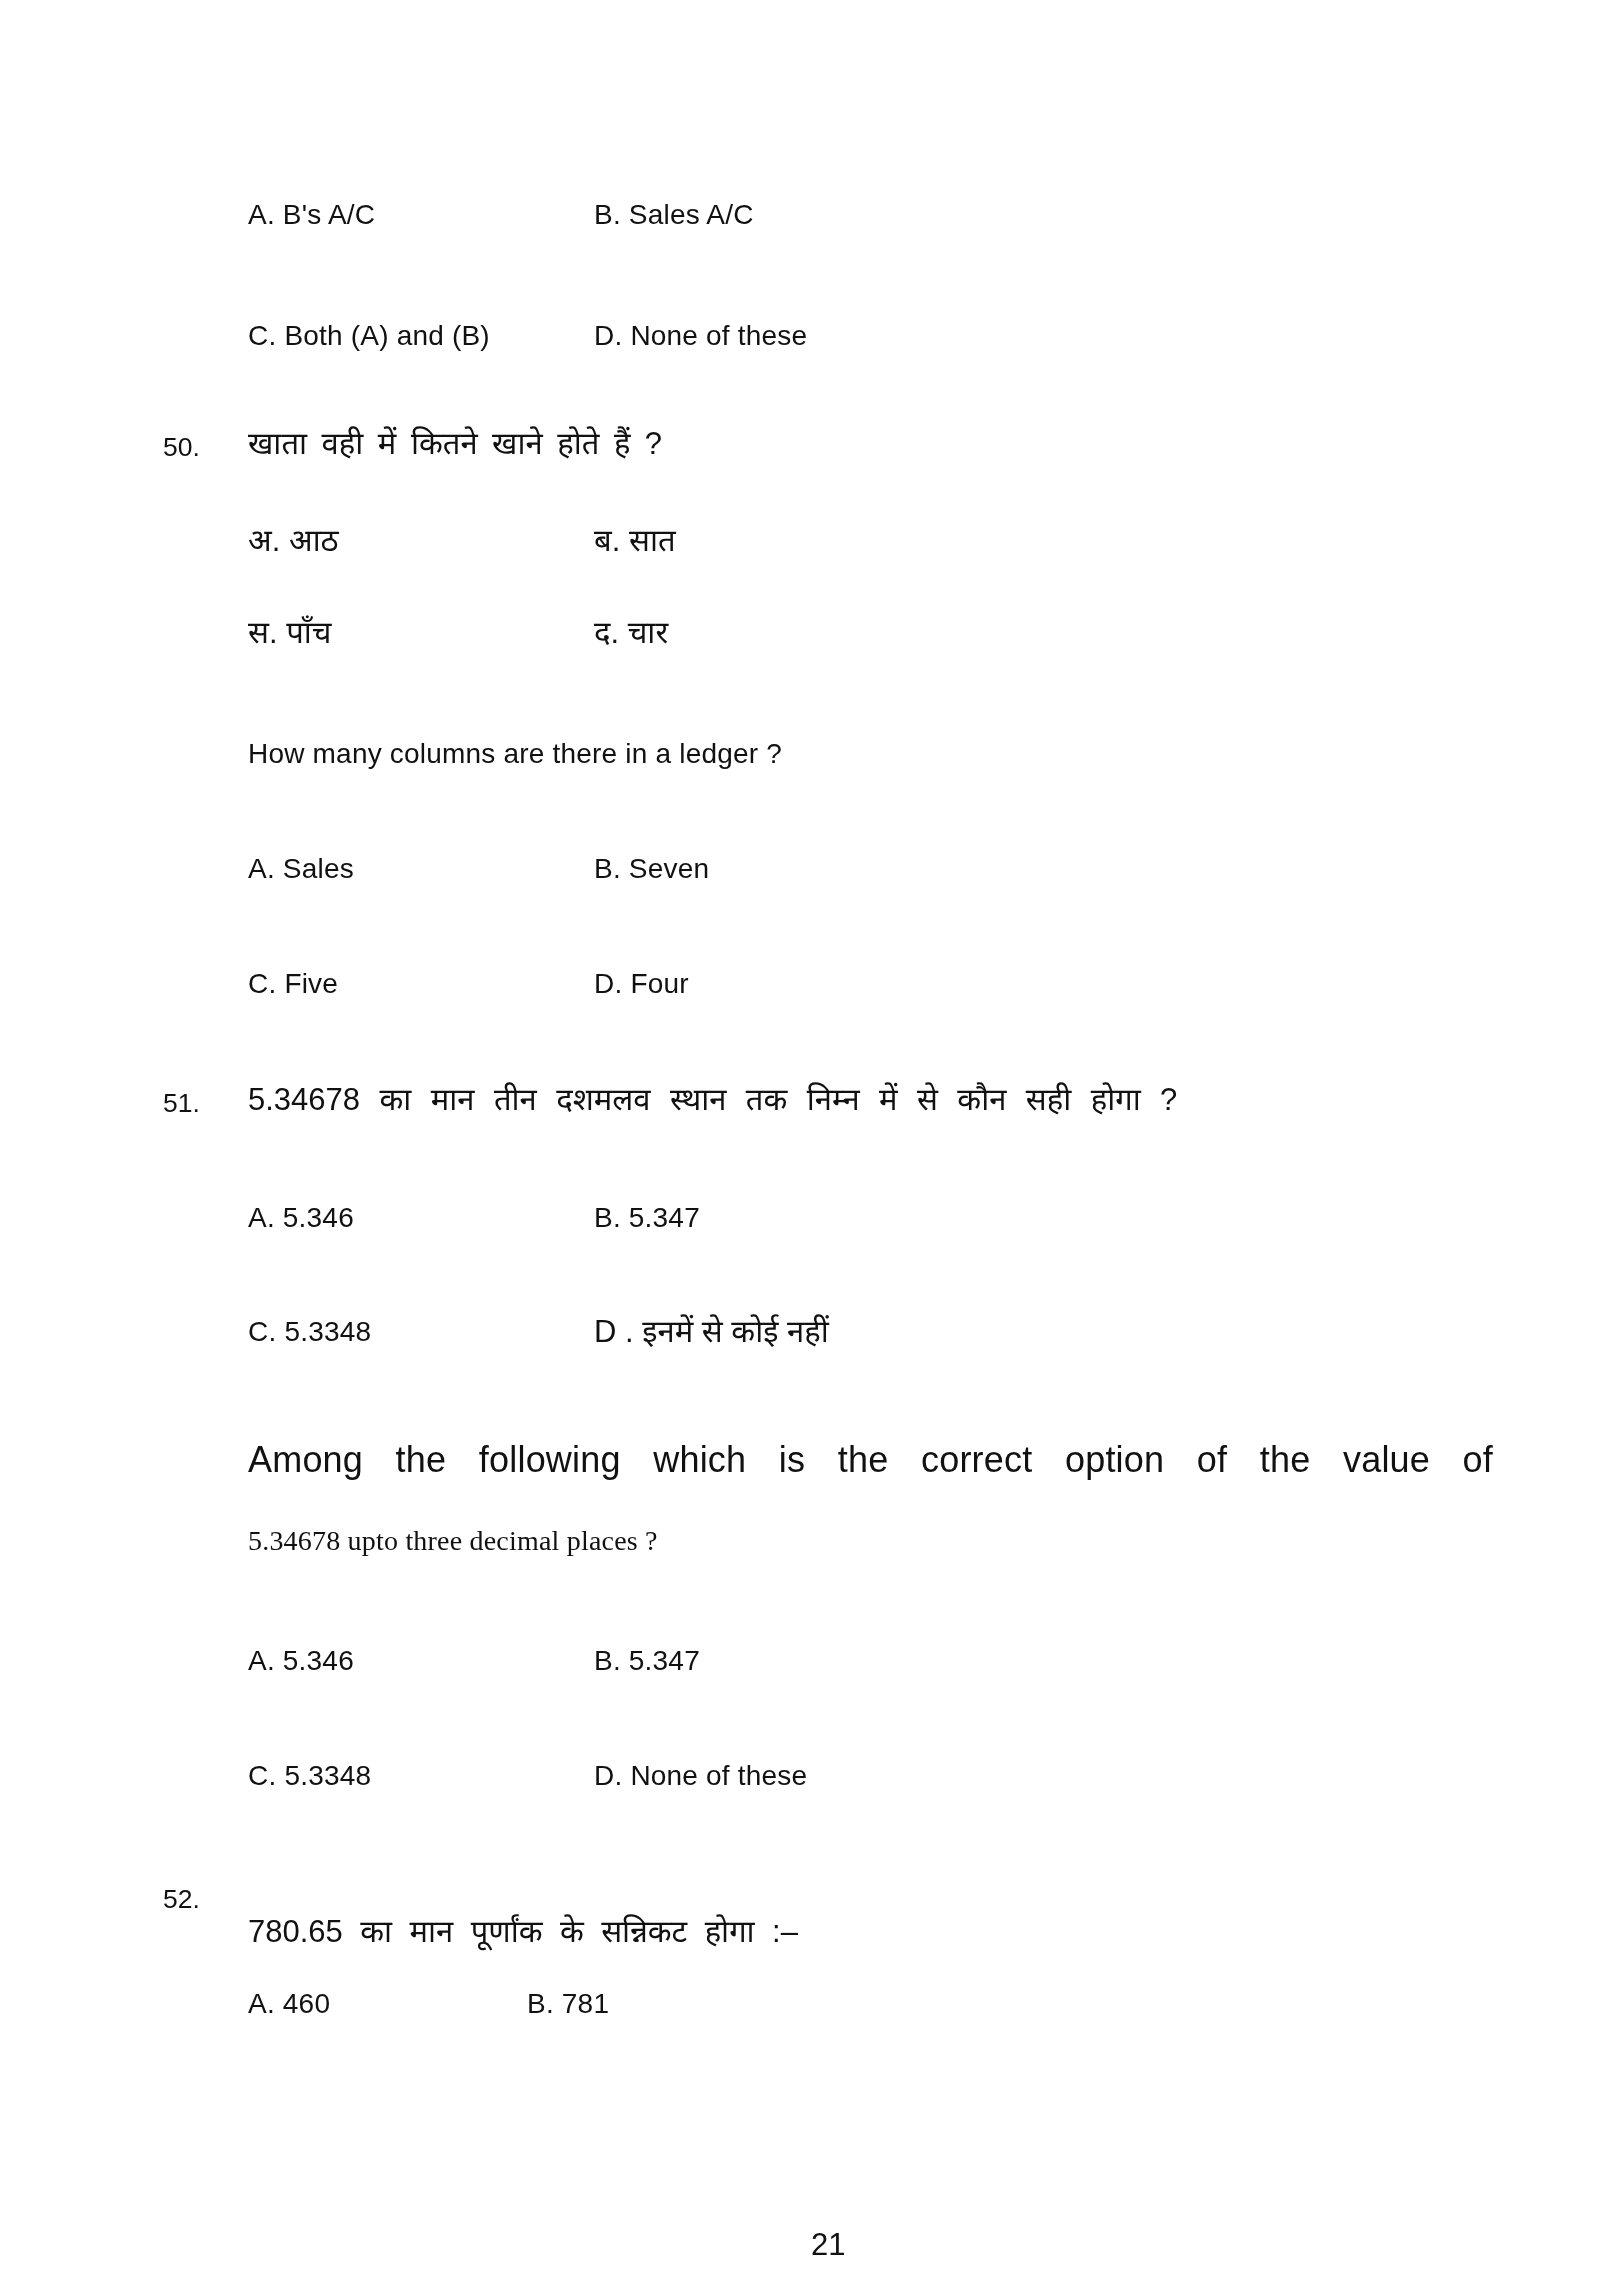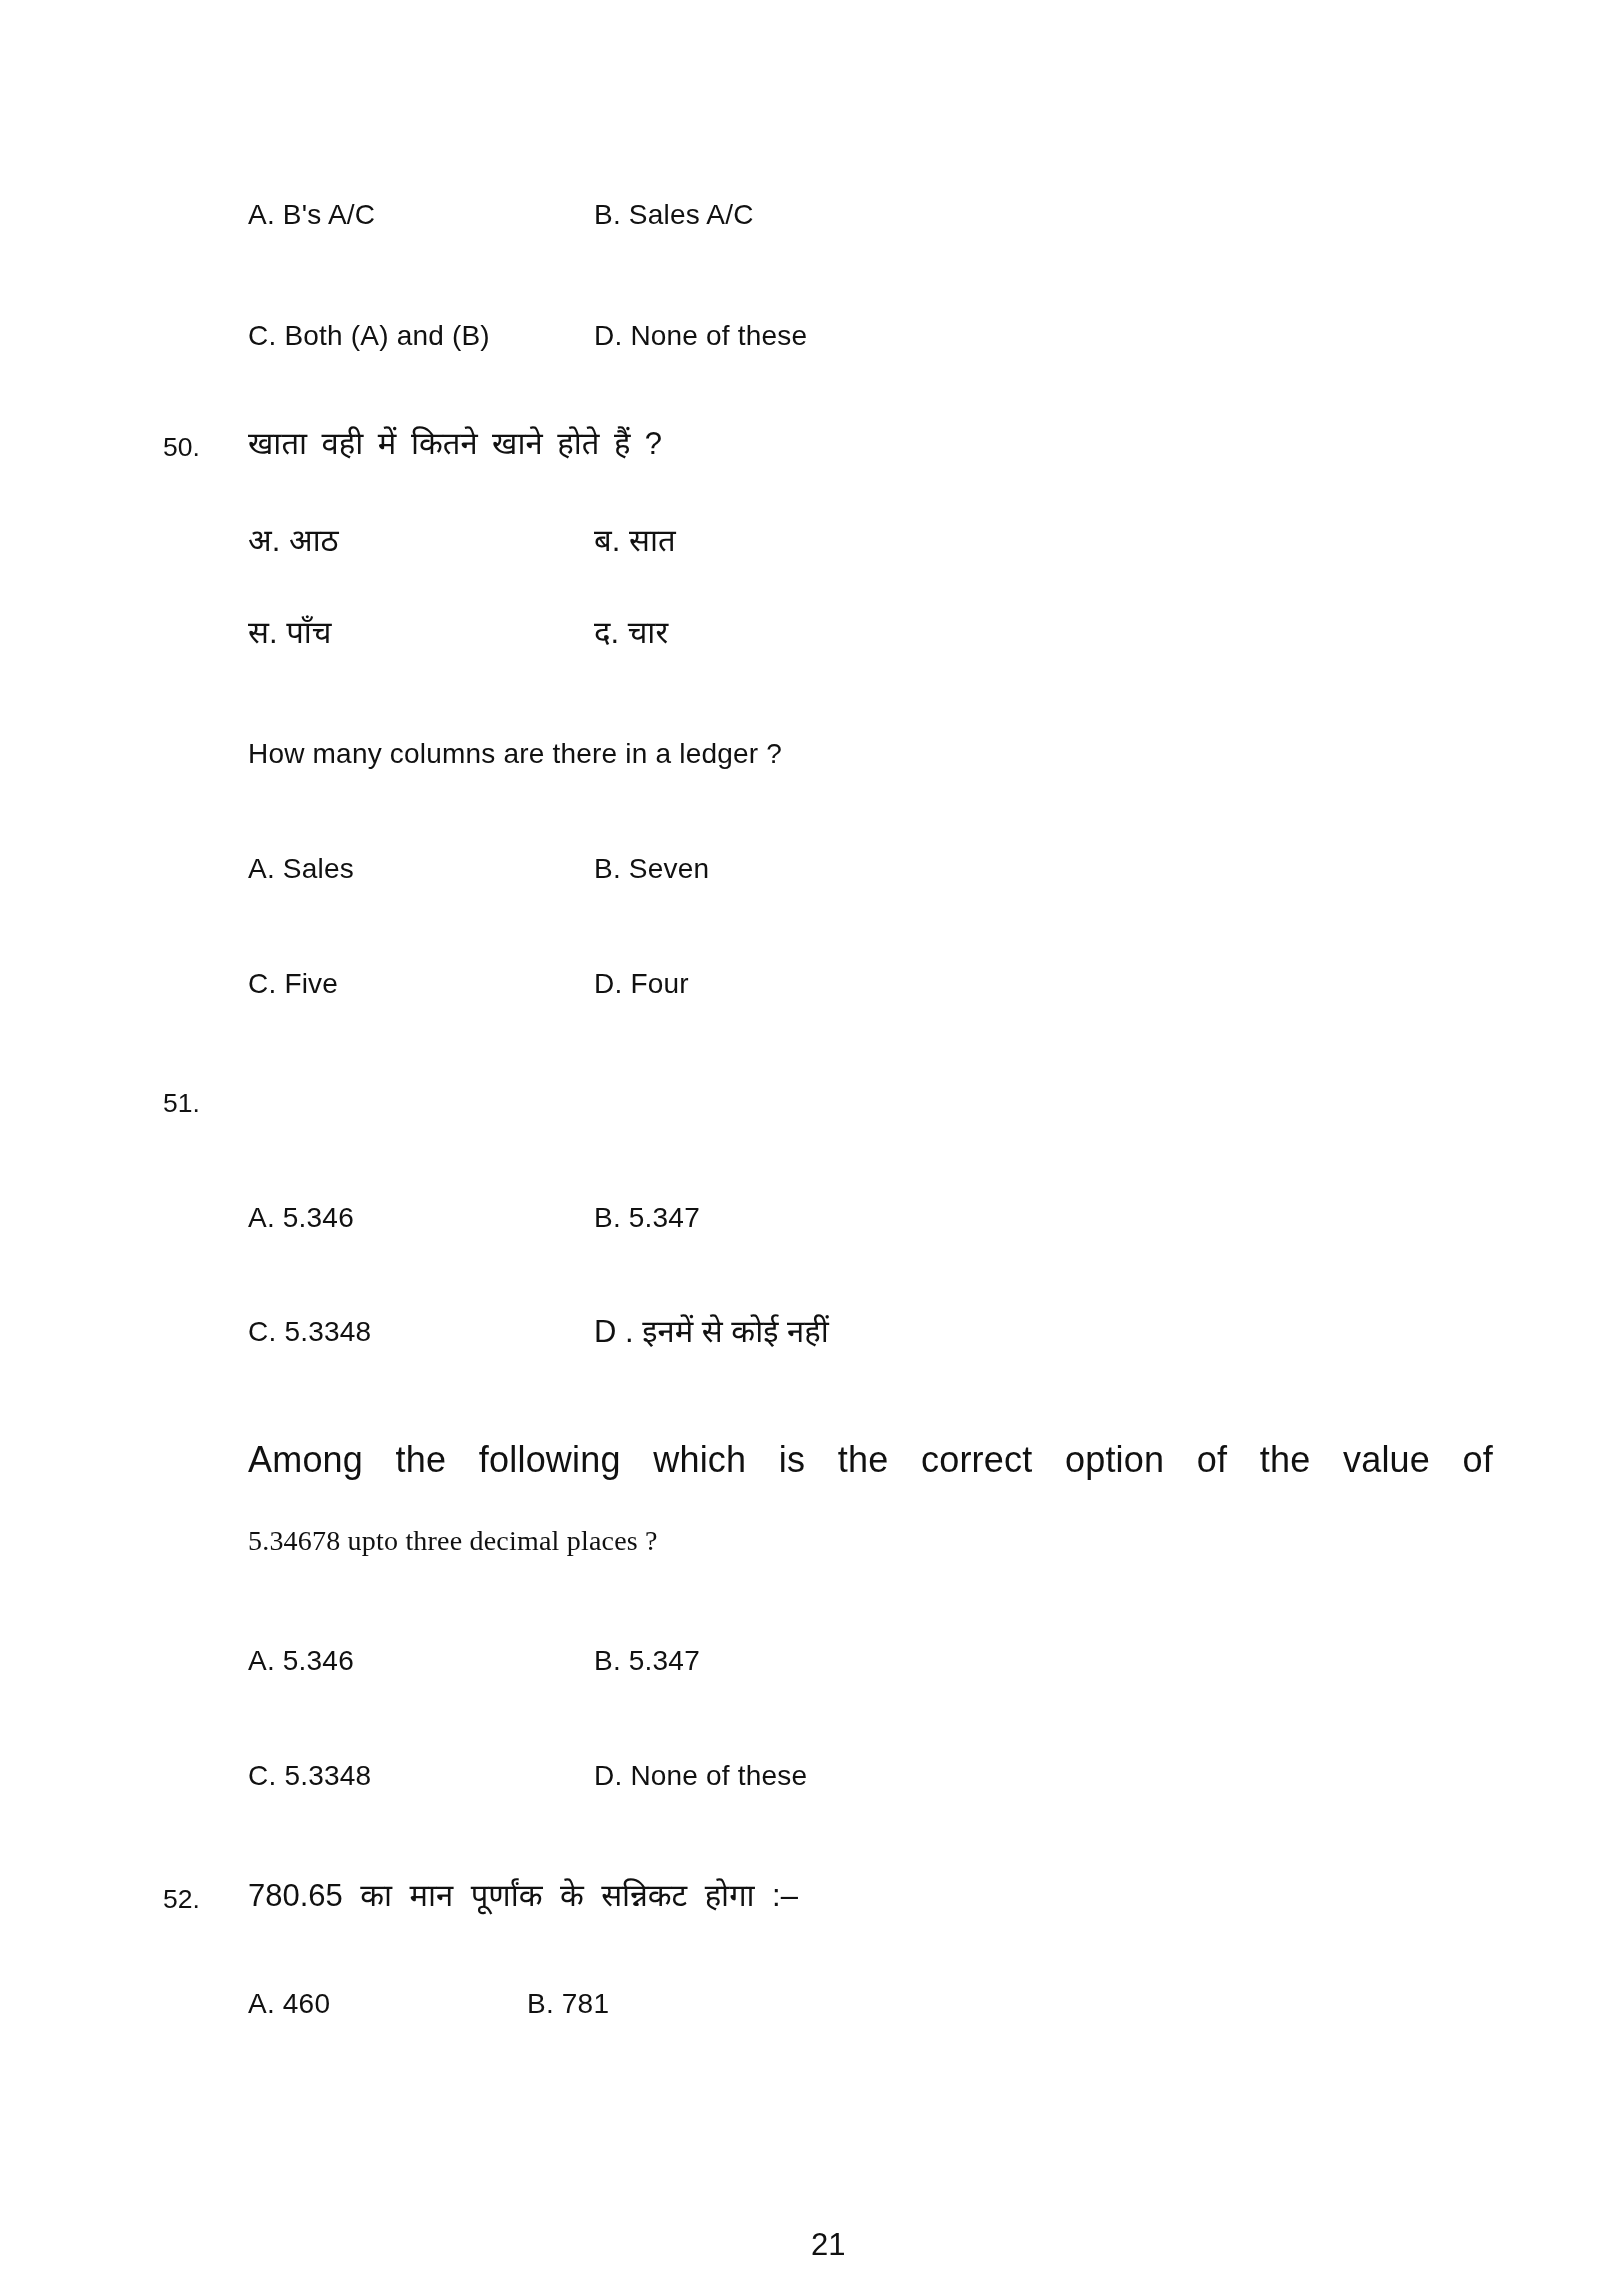--- a/index.html
+++ b/index.html
@@ -20,21 +20,21 @@
   .line {
     position: absolute;
     white-space: nowrap;
     color: #111111;
   }
   .en   { font-size: 28px; letter-spacing: 0.2px; }
   .hi   { font-size: 31px; }
   .qnum { font-size: 26.5px; }
   .hi-q50 { word-spacing: 5.9px; }
   .hi-q51 { word-spacing: 10.8px; }
-  .hi-q52 { word-spacing: 8.8px; }
+  .hi-q52 { word-spacing: 8.8px; margin-top: 36px; }
   .justified {
     position: absolute;
     white-space: normal;
     width: 1245px;
     text-align: justify;
     text-align-last: justify;
     font-size: 36px;
     letter-spacing: 0.2px;
   }
   .pagenum {
@@ -66,20 +66,21 @@
 
   <span class="line en" style="top:738px; left:248px;">How many columns are there in a ledger ?</span>
 
   <span class="line en" style="top:853px; left:248px;">A. Sales</span>
   <span class="line en" style="top:853px; left:594px;">B. Seven</span>
 
   <span class="line en" style="top:968px; left:248px;">C. Five</span>
   <span class="line en" style="top:968px; left:594px;">D. Four</span>
 
   <span class="line qnum" style="top:1088px; left:163px;">51.</span>
+  <span class="line hi hi-q51" style="top:1077px; left:248px;">5.34678 का मान तीन दशमलव स्थान तक निम्न में से कौन सही होगा ?</span>
 
   <span class="line en" style="top:1202px; left:248px;">A. 5.346</span>
   <span class="line en" style="top:1202px; left:594px;">B. 5.347</span>
 
   <span class="line en" style="top:1316px; left:248px;">C. 5.3348</span>
   <span class="line hi" style="top:1309px; left:594px;">D . इनमें से कोई नहीं</span>
 
   <div class="justified" style="top:1439px; left:248px;">Among the following which is the correct option of the value of</div>
   <span class="line en" style="top:1525px; left:248px;font-family:Liberation Serif, serif;">5.34678 upto three decimal places ?</span>
 

